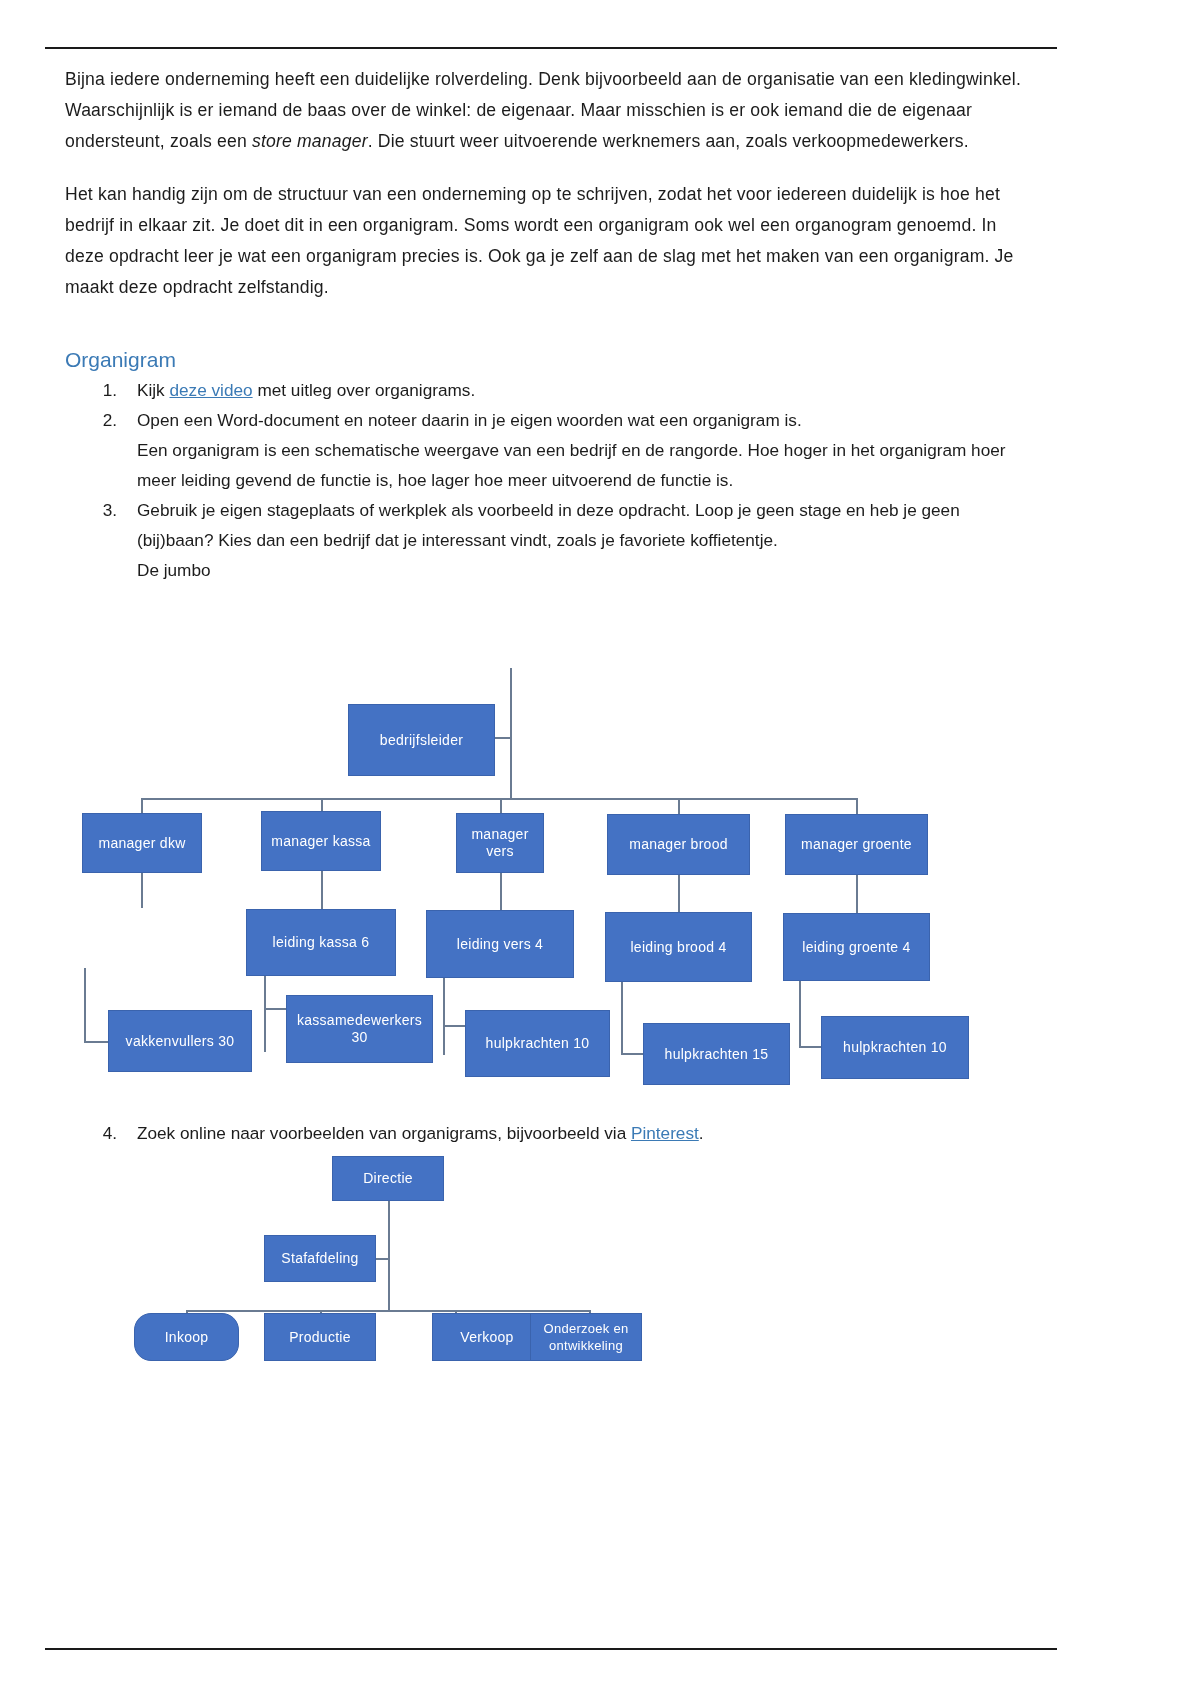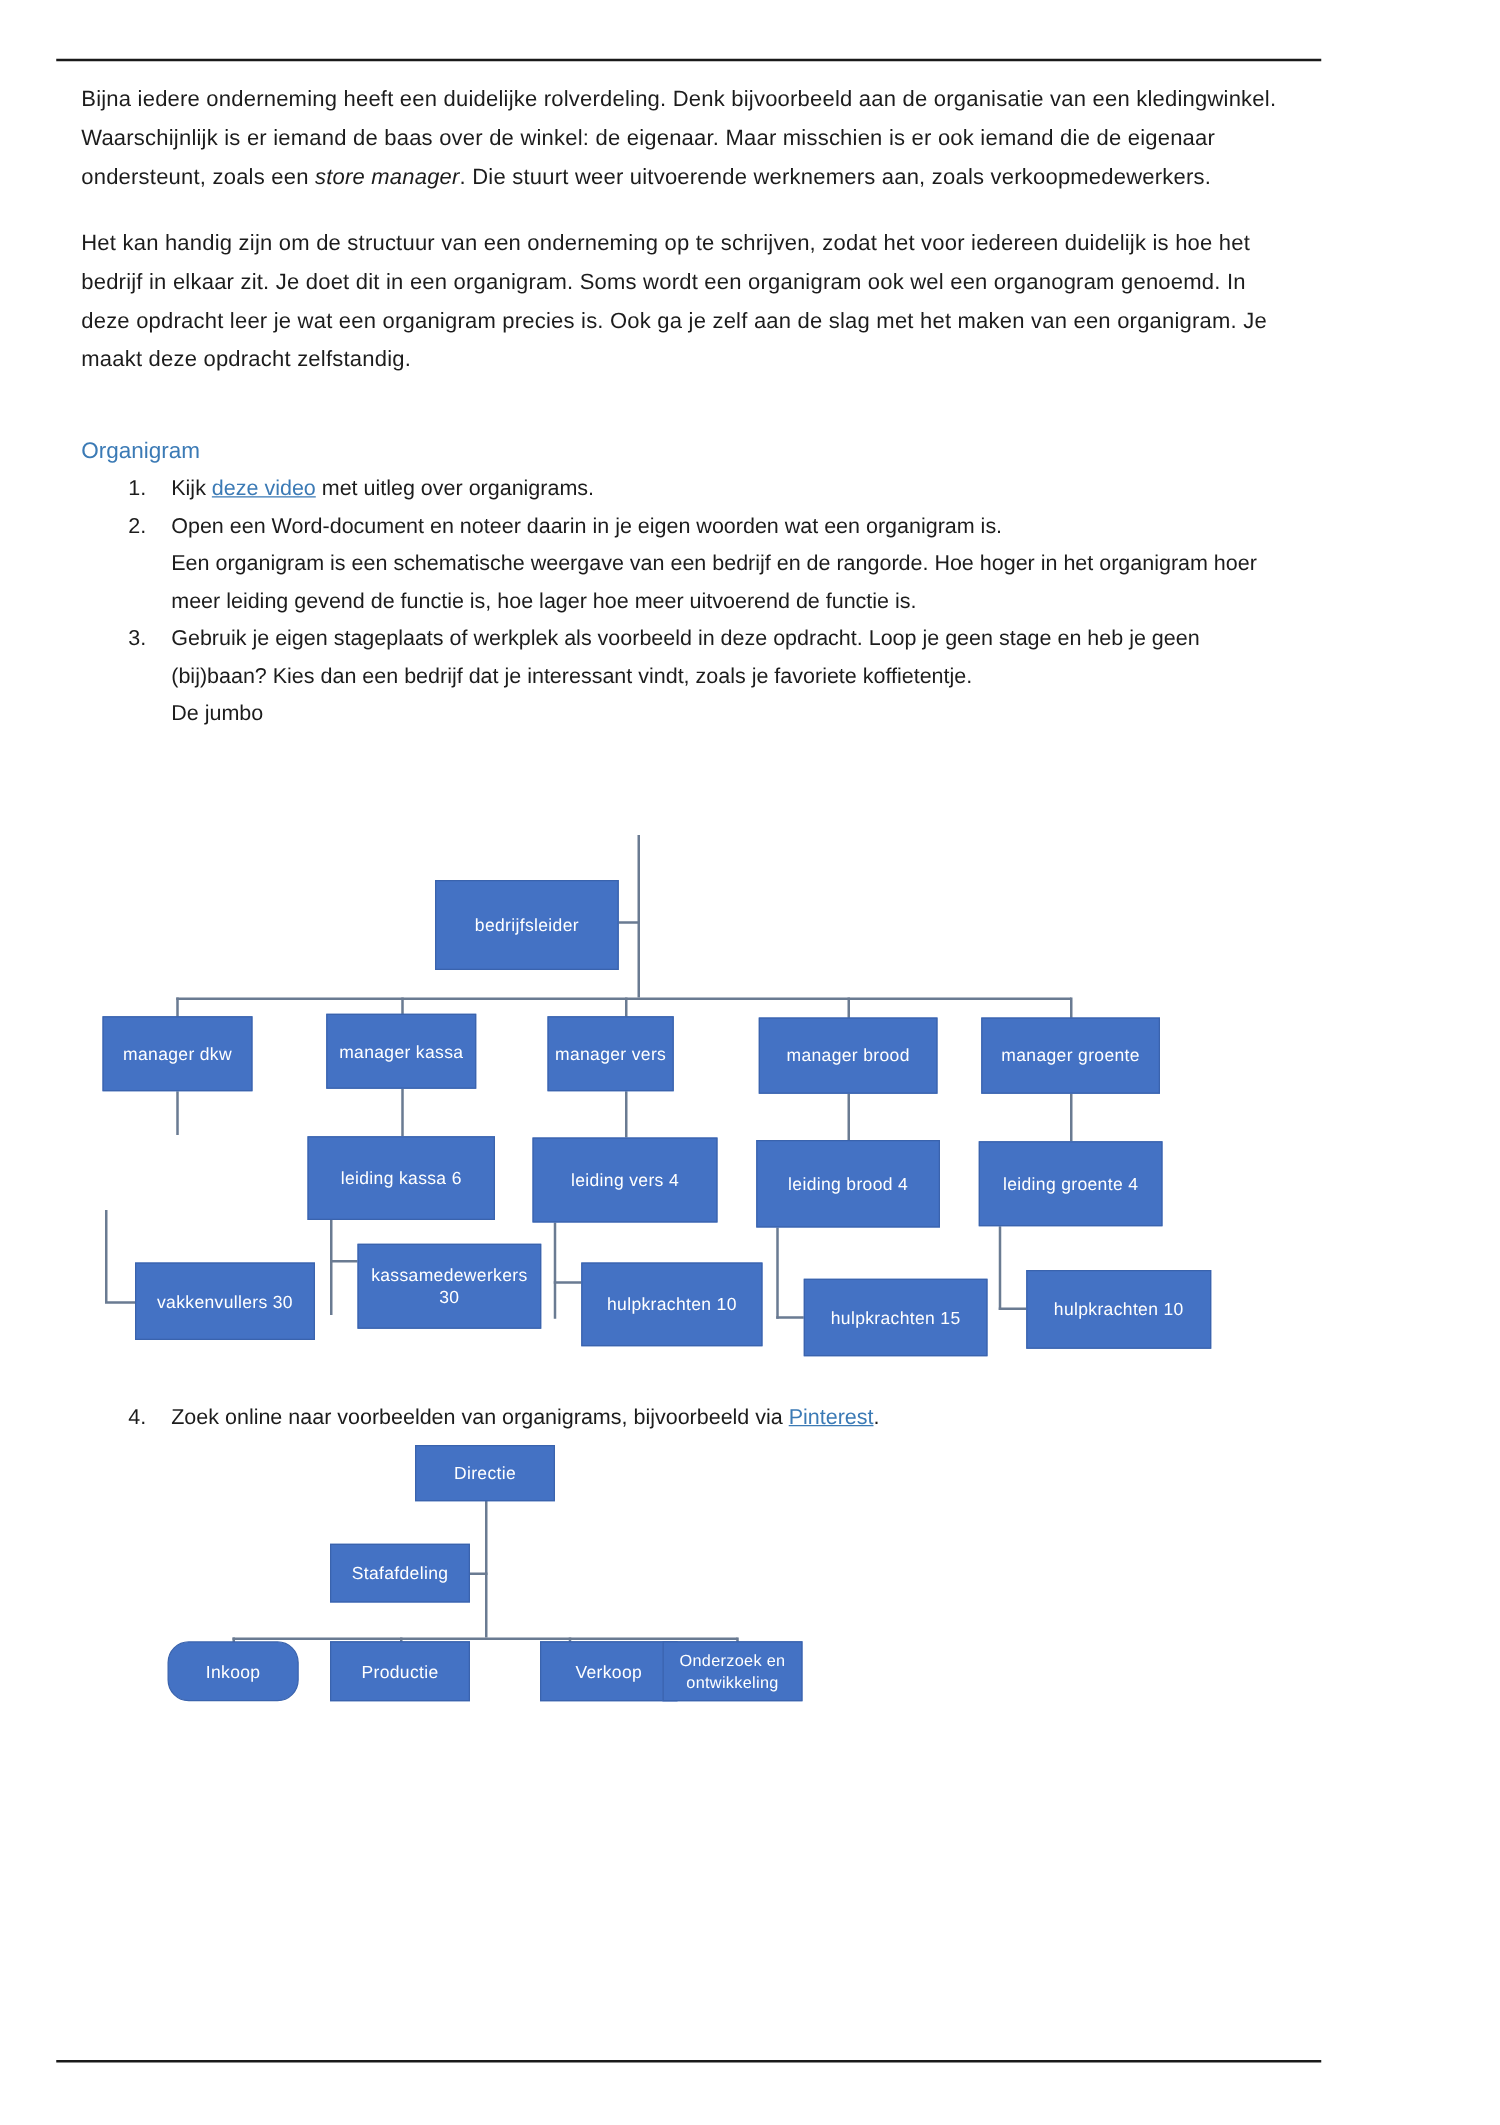--- a/index.html
+++ b/index.html
@@ -30,21 +30,21 @@
     margin:0 0 22px 0;
     font-size:17.6px;
     line-height:31px;
     color:#1c1c1c;
     letter-spacing:0.01em;
   }
   p.para em { font-style:italic; }
 
   .heading-organigram {
     margin:44px 0 2px 0;
-    font-size:18px;
+    font-size:21px;
     line-height:26px;
     color:#3b7ab5;
   }
 
   ol.steps {
     margin:0; padding:0; list-style:none;
   }
   ol.steps > li {
     position:relative;
     padding-left:72px;
@@ -173,21 +173,21 @@
     <div class="node" style="left:348px; top:119px; width:147px; height:72px;">
       <span>bedrijfsleider</span>
     </div>
 
     <div class="node" style="left:82px; top:228px; width:120px; height:60px;">
       <span>manager dkw</span>
     </div>
     <div class="node" style="left:261px; top:226px; width:120px; height:60px;">
       <span>manager kassa</span>
     </div>
-    <div class="node" style="left:438px; top:228px; width:101px; height:60px;justify-content:center;">
+    <div class="node" style="left:456px; top:228px; width:88px; height:60px;justify-content:center;">
       <span>manager vers</span>
     </div>
     <div class="node" style="left:607px; top:229px; width:143px; height:61px;">
       <span>manager brood</span>
     </div>
     <div class="node" style="left:785px; top:229px; width:143px; height:61px;">
       <span>manager groente</span>
     </div>
 
     <div class="node" style="left:246px; top:324px; width:150px; height:67px;">

